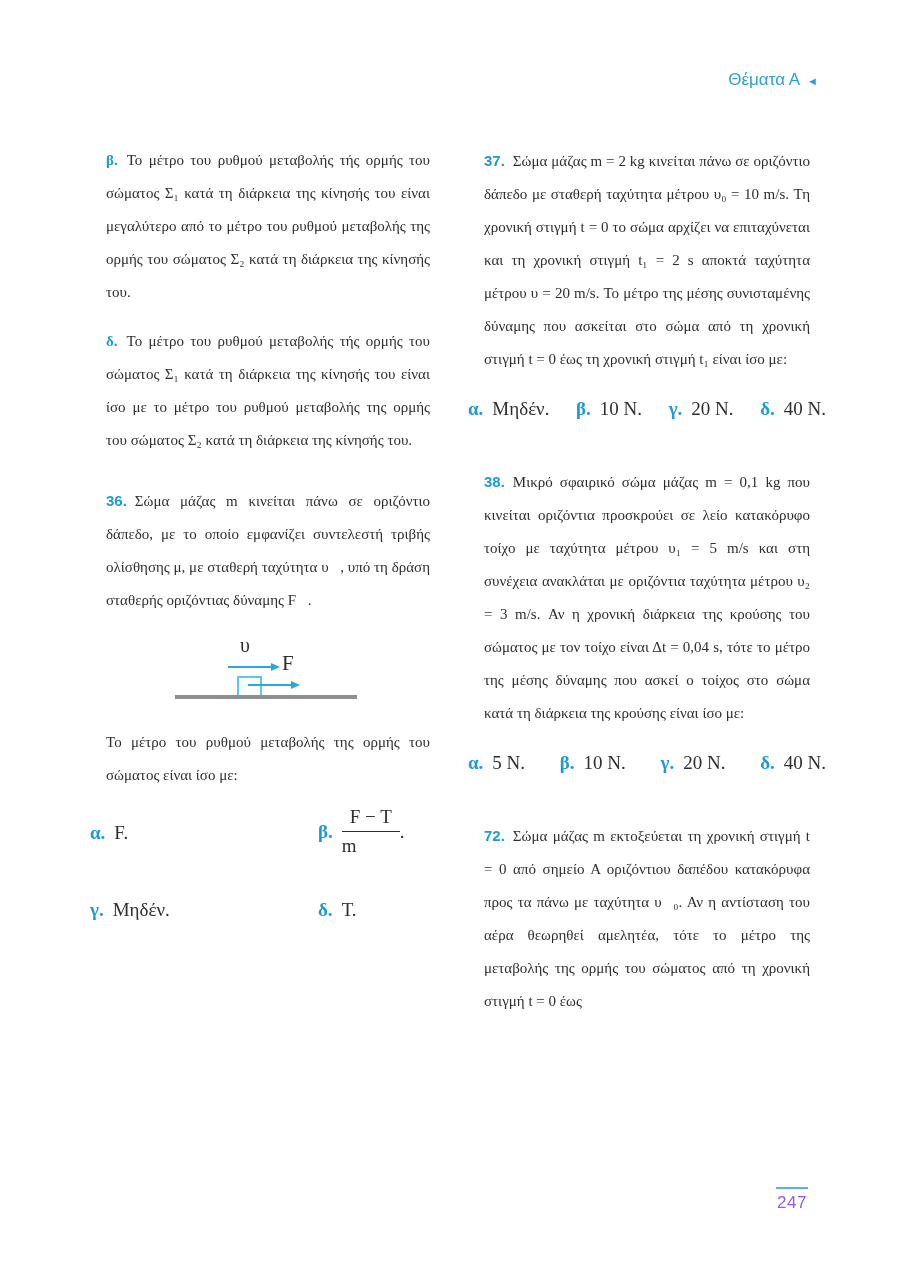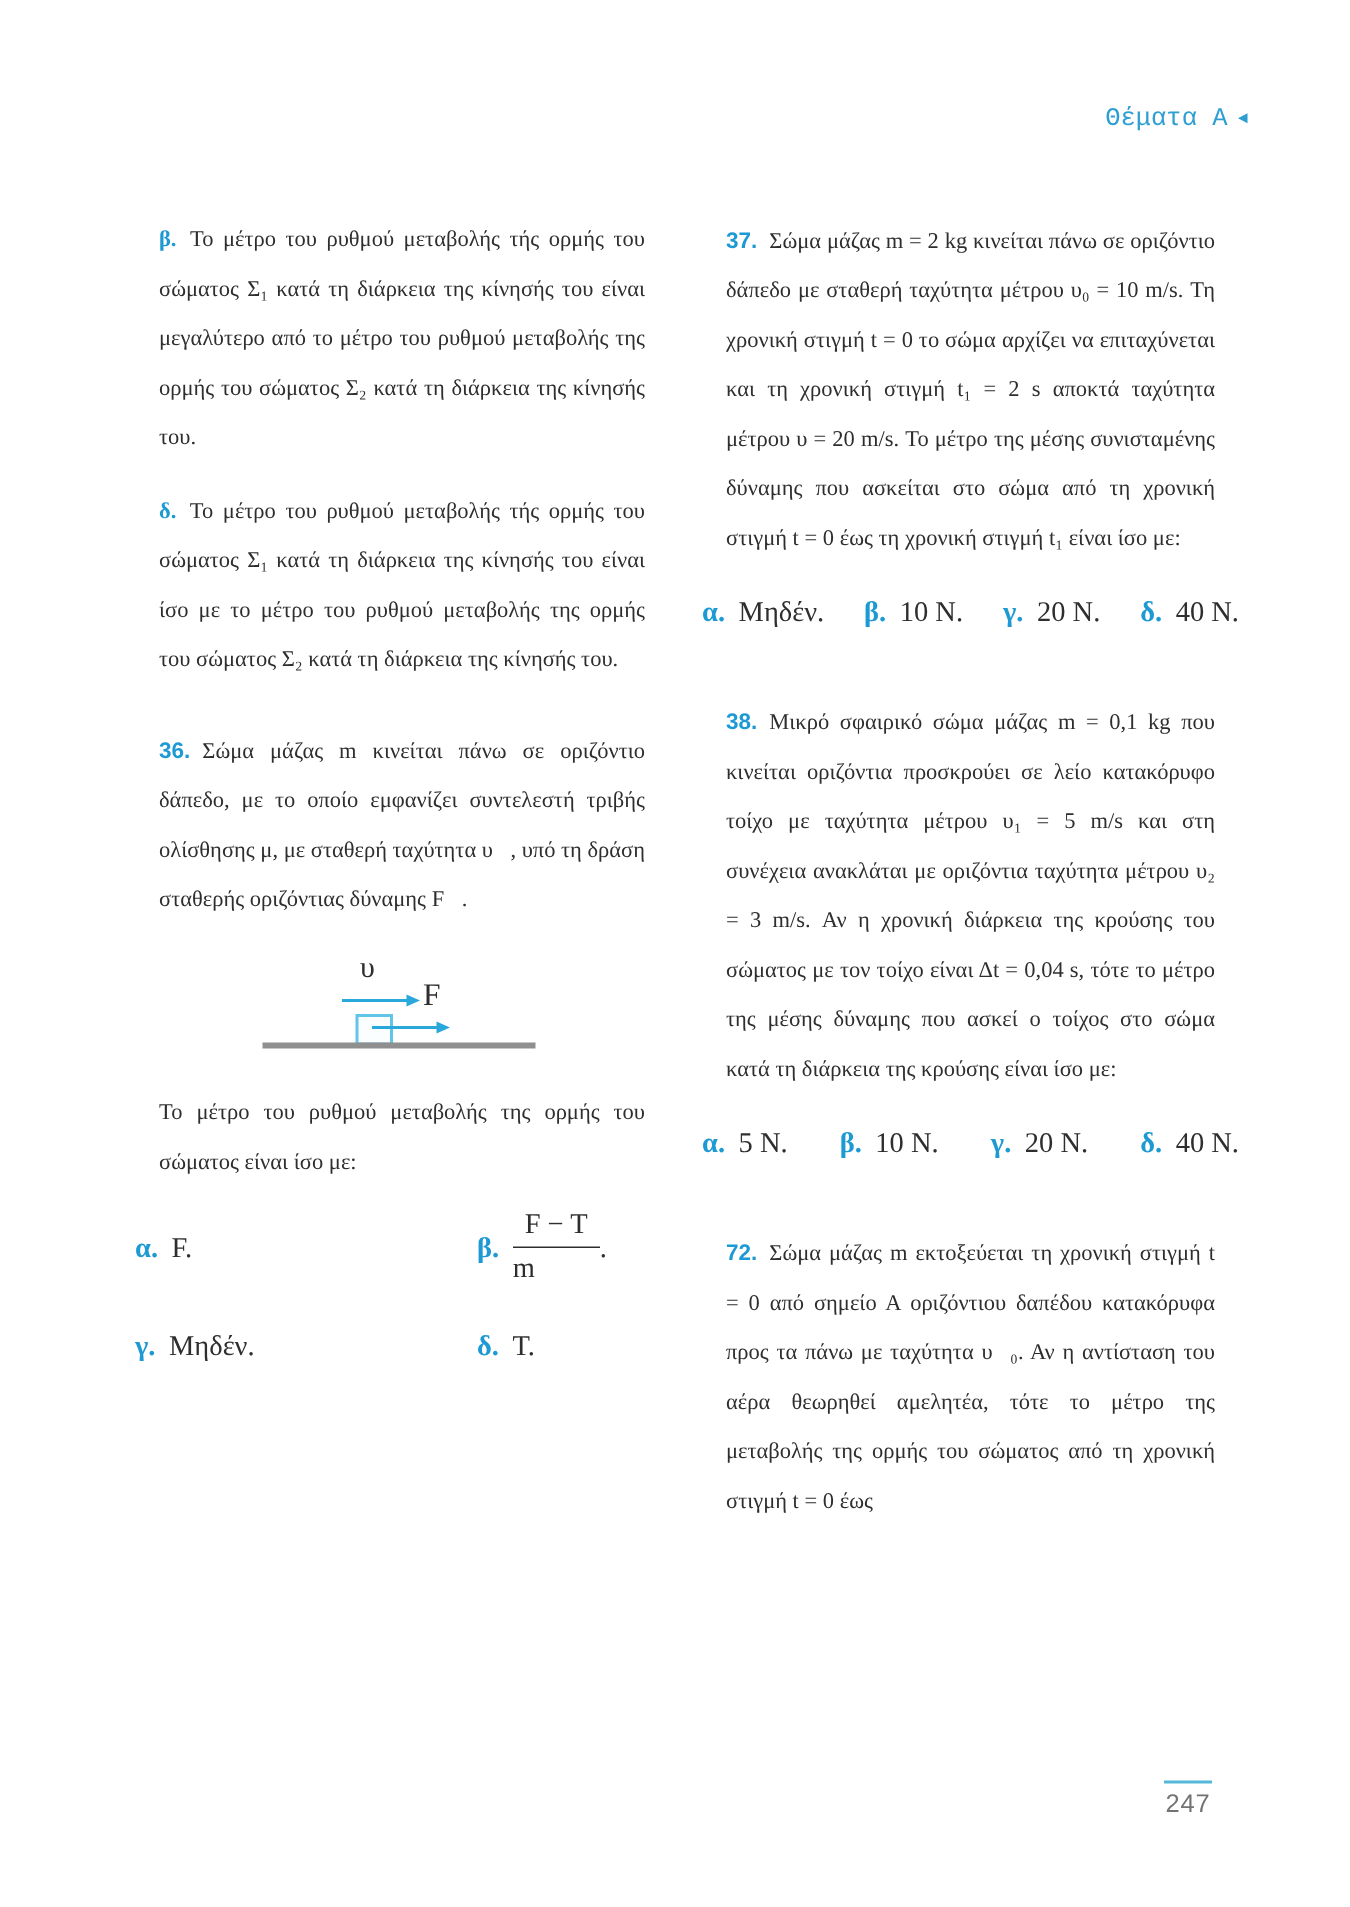--- a/index.html
+++ b/index.html
@@ -1,19 +1,19 @@
 <!DOCTYPE html>
 <html><head>
 <meta charset="utf-8">
 <style>
   html,body{margin:0;padding:0;background:#ffffff;}
   .page{position:relative;width:900px;height:1271px;background:#ffffff;overflow:hidden;
         font-family:"Liberation Serif","DejaVu Serif",serif;color:#2e2e2e;}
-  .header{position:absolute;top:70px;right:68px;display:flex;align-items:center;gap:7px;
-          font-family:Liberation Mono, monospace;font-size:17px;color:#2f9fd3;}
+  .header{position:absolute;top:70px;right:82px;display:flex;align-items:center;gap:7px;
+          font-family:Liberation Sans, sans-serif;font-size:17px;color:#2f9fd3;}
   .header .arrow{font-size:11px;line-height:1;position:relative;top:1px;}
   .columns{position:absolute;top:128px;left:90px;display:flex;gap:22px;}
   .col{width:356px;}
   .col-right{width:358px;}
   .para{font-size:15px;line-height:33px;text-align:justify;margin:16px;}
   .plabel{font-weight:bold;color:#1d9ad3;margin-right:9px;}
   .qnum{font-family:"Liberation Sans","DejaVu Sans",sans-serif;font-weight:bold;color:#1d9ad3;margin-right:8px;}
   .mt8{margin-top:9px;} .mt26{margin-top:27px;} .mt40{margin-top:40px;} .mt12{margin-top:13px;}
   
   .diagram{position:relative;height:80px;margin-top:2px;}
@@ -21,31 +21,31 @@
   .block{position:absolute;left:147px;top:43px;width:21px;height:17px;border:2px solid #62c4e6;background:#fbfeff;}
   .vec-arrow{position:absolute;height:2px;background:#29a8dc;}
   .vec-arrow .head{position:absolute;right:-8px;top:-3px;width:0;height:0;
       border-left:9px solid #29a8dc;border-top:4px solid transparent;border-bottom:4px solid transparent;}
   .v-arrow{left:138px;top:33px;width:44px;}
   .f-arrow{left:158px;top:51px;width:44px;}
   .vec-label{position:absolute;font-size:20px;color:#2e2e2e;}
   .v-label{left:150px;top:1px;}
   .f-label{left:192px;top:18px;font-size:21px;}
   
-  .opt-grid{display:grid;grid-template-columns:228px 1fr;row-gap:28px;align-items:center;
+  .opt-grid{display:grid;grid-template-columns:228px 1fr;row-gap:40px;align-items:center;
             margin-top:16px;font-size:19px;}
   .opt-row{display:flex;justify-content:space-between;margin-top:14px;font-size:19px;line-height:33px;}
   .frac{display:inline-block;vertical-align:middle;line-height:1.15;position:relative;top:-2px;}
   .frac .num{display:block;border-bottom:1.6px solid #2e2e2e;padding:0 8px 3px;}
   .frac .den{display:block;padding-top:3px;}
   
   .footer{position:absolute;right:92px;bottom:58px;text-align:center;
           font-family:"Liberation Sans","DejaVu Sans",sans-serif;}
   .footer-rule{width:32px;height:2px;background:#55b8d8;margin:0 auto 4px auto;}
-  .footer-num{font-size:17px;color:#737373;letter-spacing:0.5px;}
+  .footer-num{font-size:17px;color:#8b5cf6;letter-spacing:0.5px;}
 </style>
 </head>
 <body>
 
 <div class="page">
 
   <div class="header">
     <span>Θέματα Α</span>
     <span class="arrow">◄</span>
   </div>

